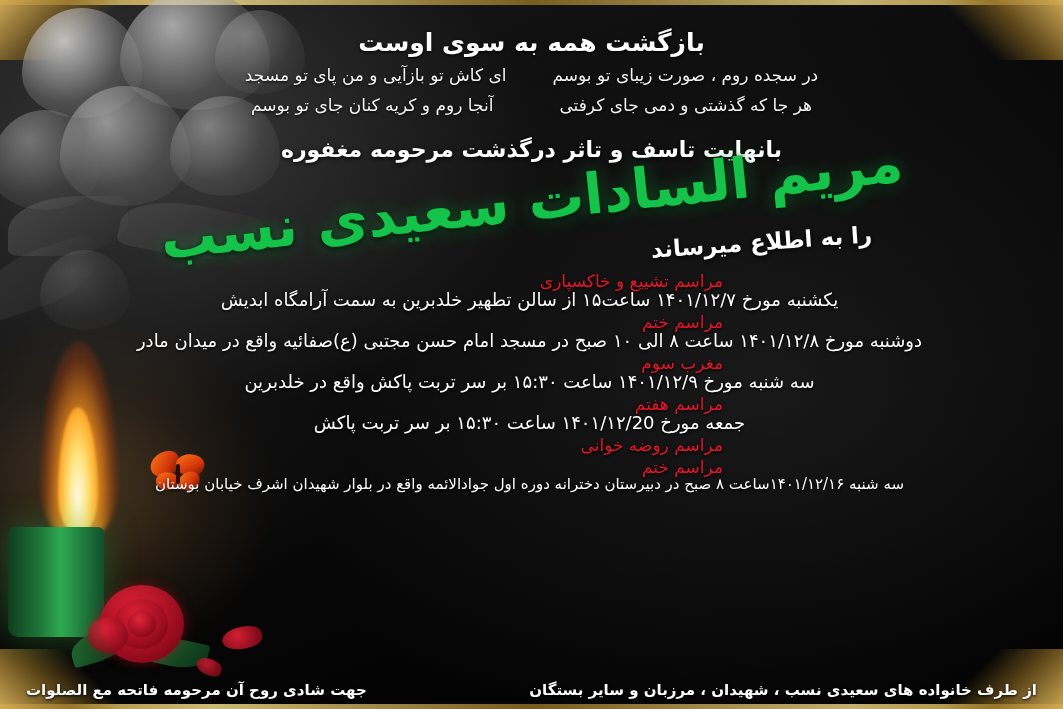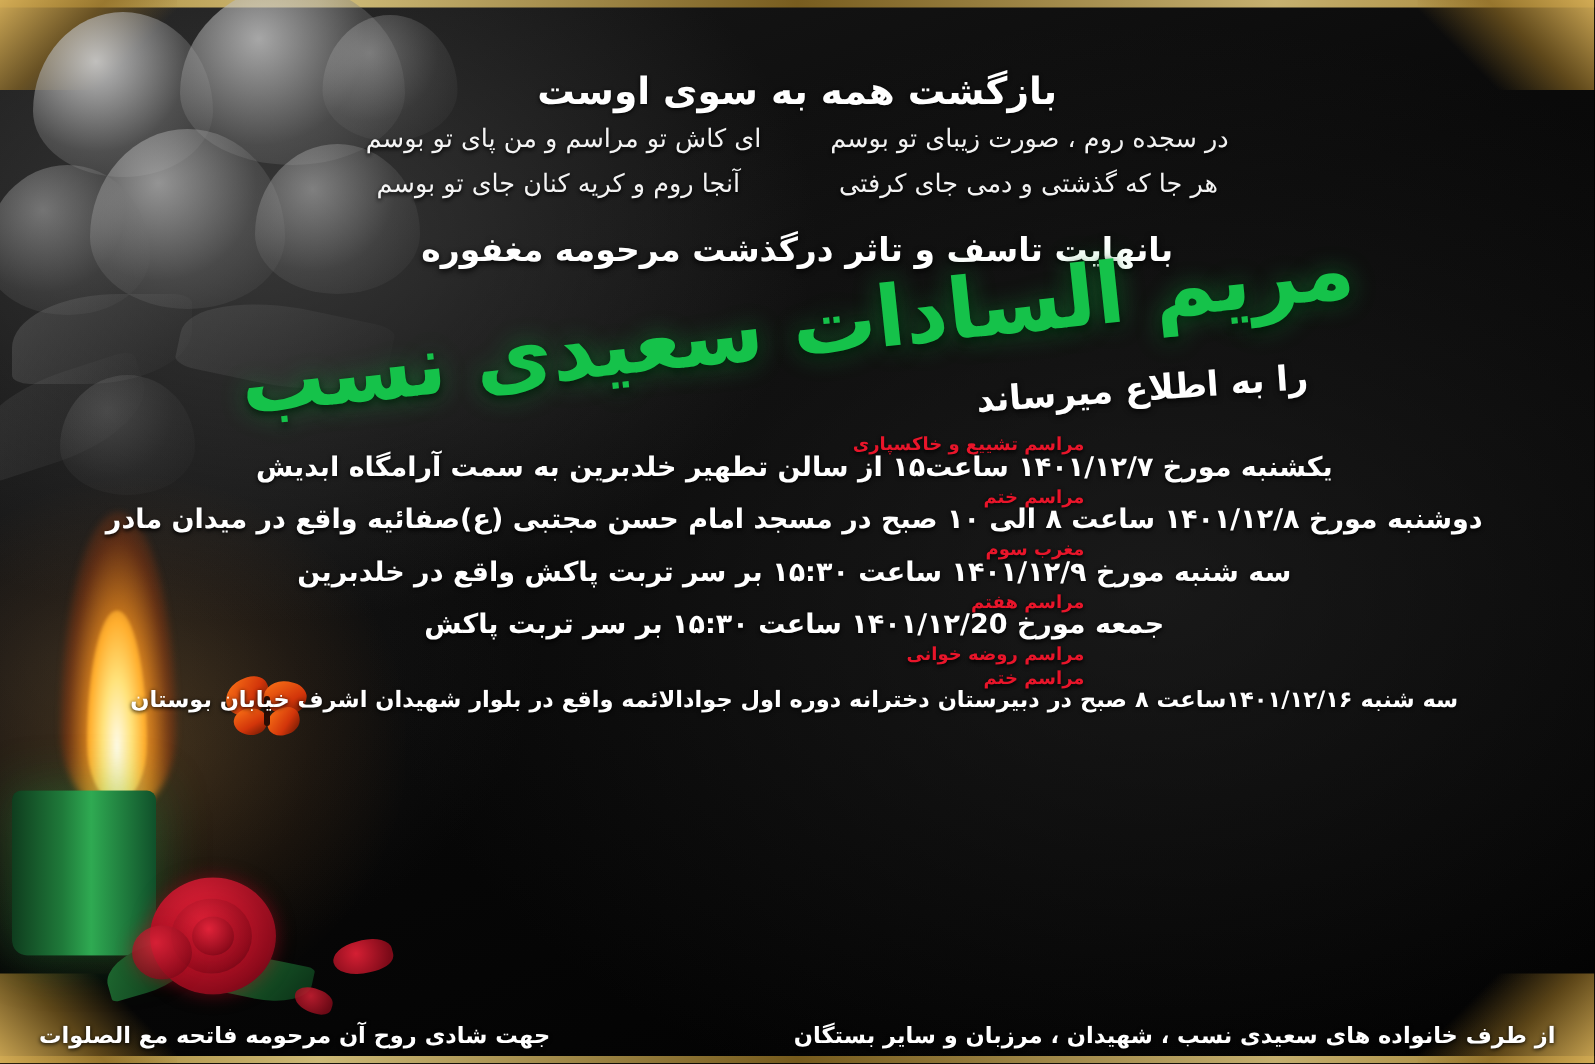--- a/index.html
+++ b/index.html
@@ -134,21 +134,21 @@
 
   
   .content {
     position: absolute;
     inset: 0;
     padding: 14px 26px 6px 26px;
     box-sizing: border-box;
     text-align: center;
   }
   .line-1 {
-    margin-top: 32px;
+    margin-top: 14px;
     font-size: 25px;
     font-weight: bold;
     letter-spacing: 0.5px;
     text-shadow: 0 1px 3px #000;
   }
   .poem {
     margin-top: 8px;
     display: flex;
     justify-content: center;
     gap: 46px;
@@ -182,30 +182,30 @@
 
   .events {
     margin-top: 16px;
     display: flex;
     flex-direction: column;
     gap: 2px;
   }
   .event { text-align: right; padding-right: 4px; }
   .event-title {
     color: #e8152a;
-    font-size: 12px;
-    font-weight: bold;
+    font-size: 17px;
+    font-weight: normal;
     text-shadow: 0 1px 3px #000;
     display: block;
     padding-right: 310px;
     text-align: right;
   }
   .event-detail {
     font-size: 18px;
-    font-weight: bold;
+    font-weight: normal;
     text-shadow: 0 1px 3px #000;
     display: block;
     text-align: center;
     margin-top: -2px;
   }
   .event-detail.small { font-size: 15px; }
   .footer {
     position: absolute;
     left: 26px; right: 26px; bottom: 10px;
     display: flex;
@@ -263,21 +263,21 @@
   </div>
   <div class="petal-fall" style="left:222px; bottom:60px; width:40px; height:22px; transform:rotate(-14deg);"></div>
   <div class="petal-fall" style="left:196px; bottom:34px; width:26px; height:16px; transform:rotate(18deg); opacity:.85;"></div>
 
   <div class="content">
 
     <div class="line-1">بازگشت همه به سوی اوست</div>
 
     <div class="poem">
       <span>در سجده روم ، صورت زیبای تو بوسم</span>
-      <span>ای کاش تو مراسم و من پای تو بوسم</span>
+      <span>ای کاش تو بازآیی و من پای تو مسجد</span>
     </div>
 
     <div class="poem second">
       <span>هر جا که گذشتی و دمی جای کرفتی</span>
       <span>آنجا روم و کریه کنان جای تو بوسم</span>
     </div>
 
     <div class="line-condolence">بانهایت تاسف و تاثر  درگذشت مرحومه مغفوره</div>
 
     <div class="deceased">مریم السادات سعیدی نسب</div>

